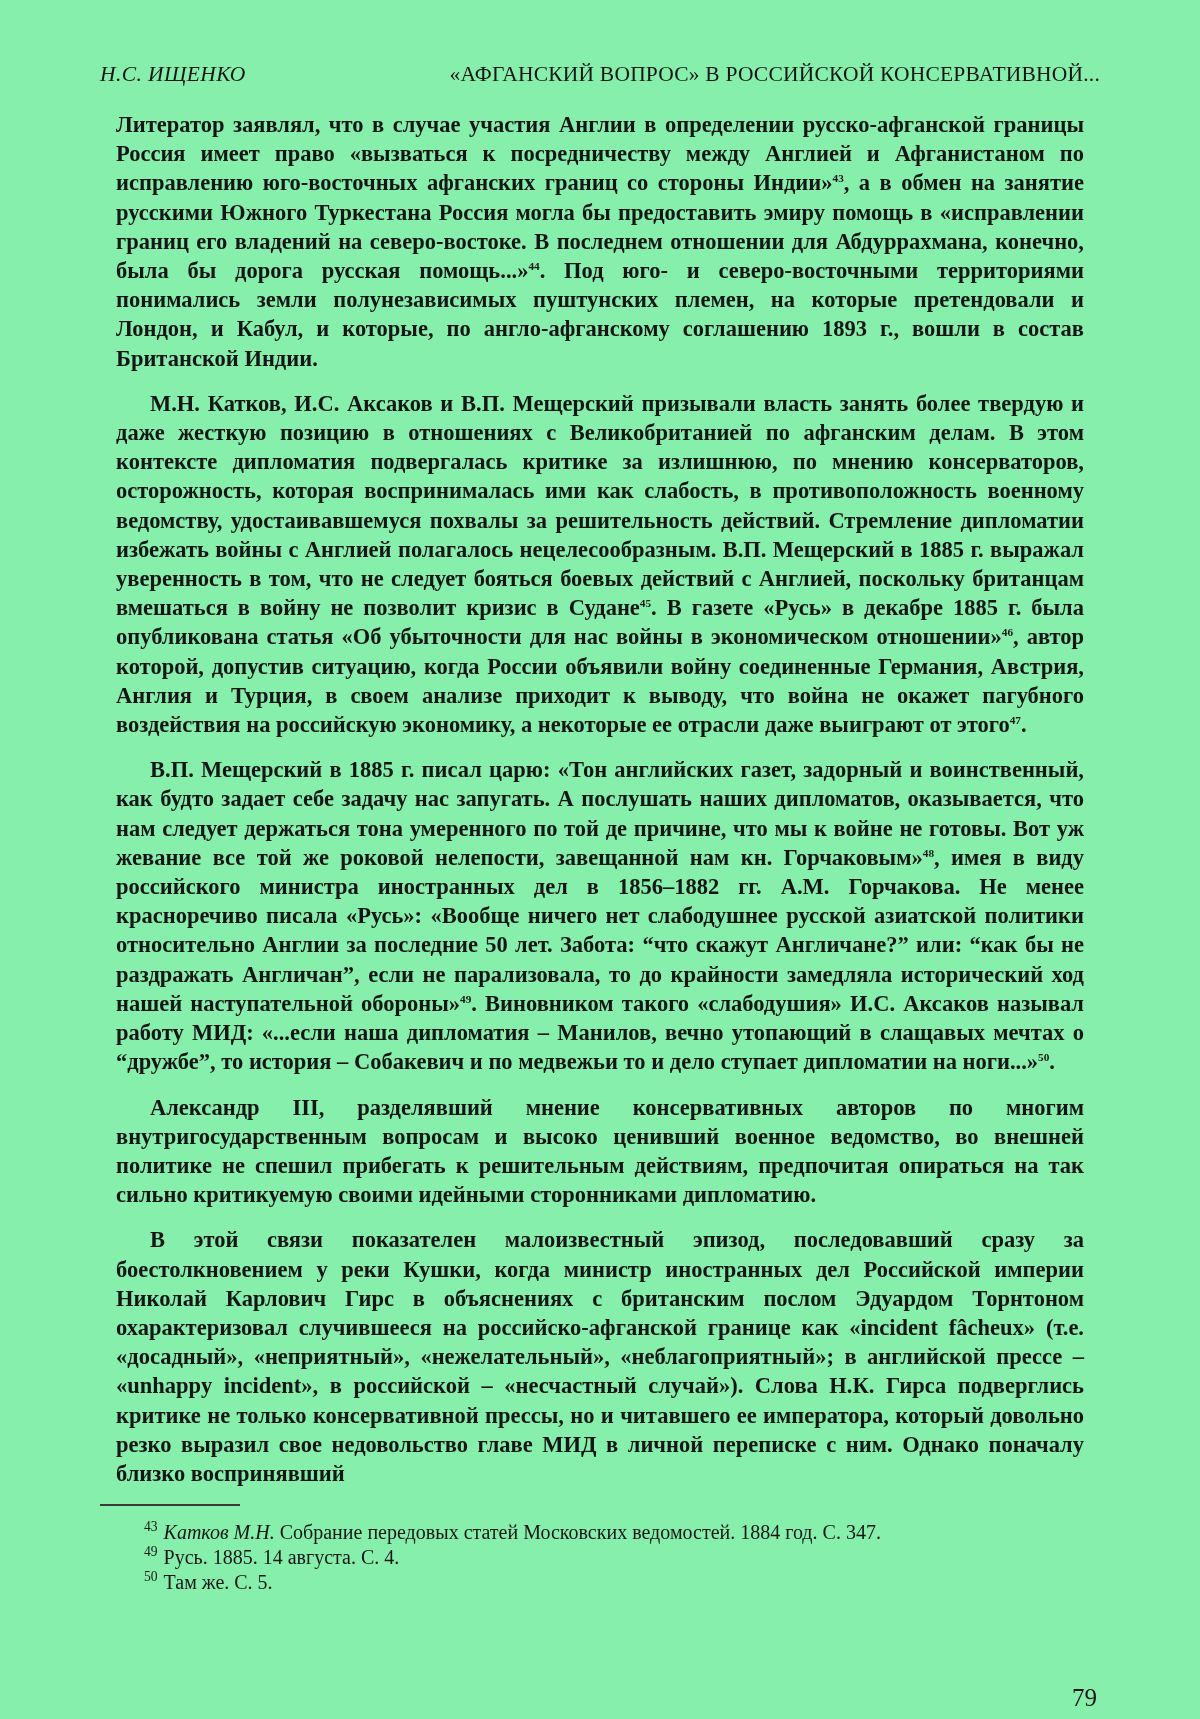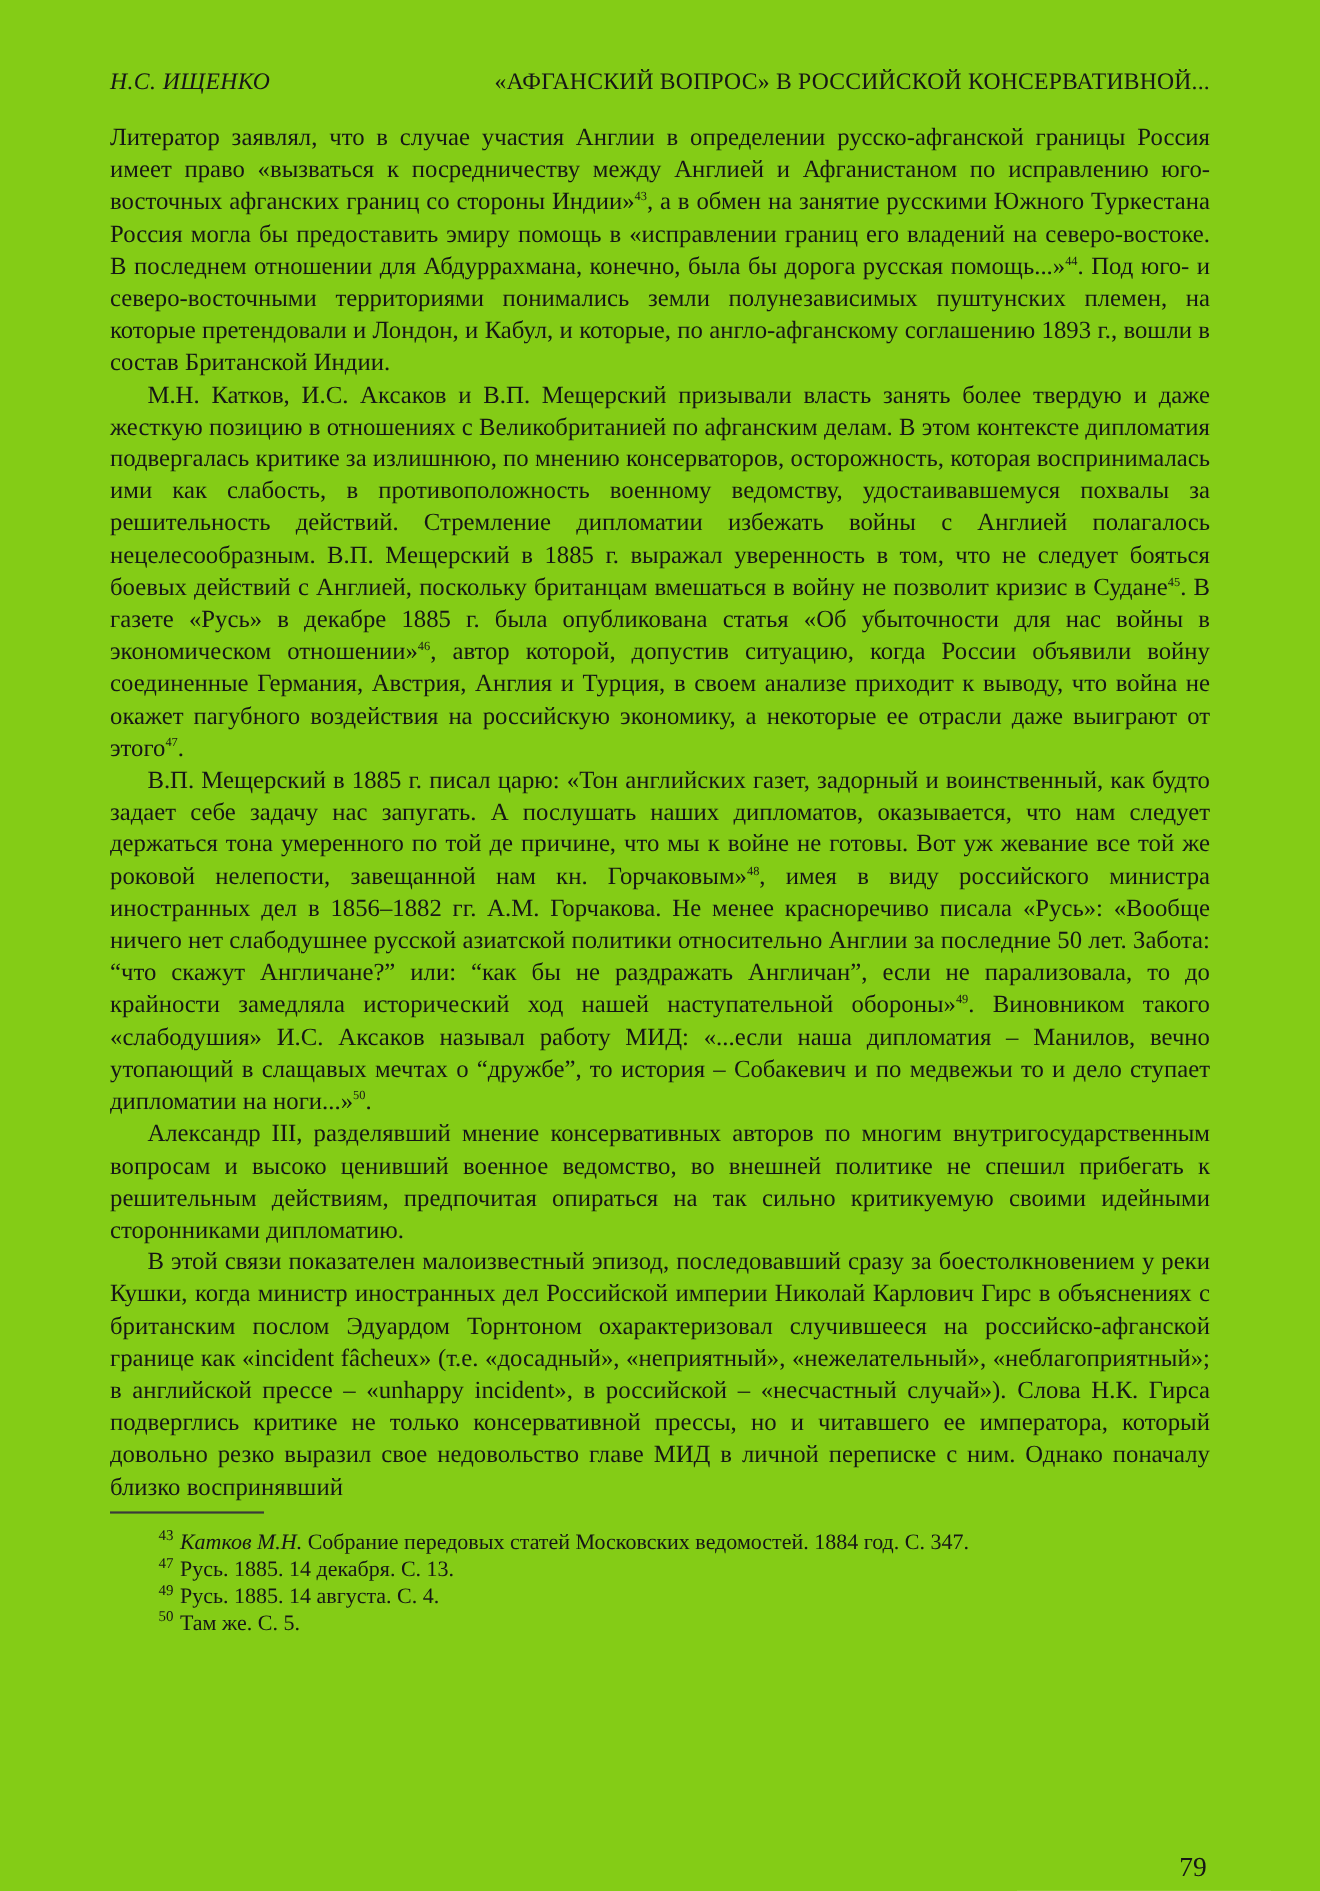--- a/index.html
+++ b/index.html
@@ -1,20 +1,20 @@
 <!DOCTYPE html>
 <html lang="ru"><head>
 <meta charset="utf-8">
 <style>
   html, body { margin: 0; padding: 0; background: #ffffff; }
   .page {
     position: relative;
     width: 1200px;
     height: 1719px;
-    background: #84cc16;
+    background: #86efac;
     overflow: hidden;
     font-family: "Liberation Serif", "DejaVu Serif", serif;
     color: #161616;
   }
   .content {
     position: absolute;
     left: 100px;
     right: 100px;
     top: 62px;
   }
@@ -32,21 +32,21 @@
   .running-head .title {
     letter-spacing: 0.2px;
     margin-left: 40px;
   }
   .bodytext {
     margin-top: 23px;
     font-size: 22.5px;
     line-height: 29.2px;
     text-align: justify;
   }
-  .bodytext p { margin: 0; }
+  .bodytext p { margin: 16px; font-weight: bold; }
   .bodytext p.ind { text-indent: 34px; }
   sup.fnref {
     font-size: 0.5em;
     line-height: 0;
     vertical-align: super;
   }
   .footnotes {
     margin-top: 6px;
     font-size: 20px;
     line-height: 24.8px;
@@ -88,21 +88,20 @@
         <p class="ind"><span>М.Н. Катков, И.С. Аксаков и В.П. Мещерский призывали власть занять более твердую и даже жесткую позицию в отношениях с Великобританией по афганским делам. В этом контексте дипломатия подвергалась критике за излишнюю, по мнению консерваторов, осторожность, которая воспринималась ими как слабость, в противоположность военному ведомству, удостаивавшемуся похвалы за решительность действий. Стремление дипломатии избежать войны с Англией полагалось нецелесообразным. В.П. Мещерский в 1885 г. выражал уверенность в том, что не следует бояться боевых действий с Англией, поскольку британцам вмешаться в  войну не позволит кризис в Судане</span><sup class="fnref">45</sup><span>. В газете «Русь» в декабре 1885 г. была опубликована статья «Об убыточности для нас войны в экономическом отношении»</span><sup class="fnref">46</sup><span>, автор которой, допустив ситуацию, когда России объявили войну соединенные Германия, Австрия, Англия и Турция, в своем анализе приходит к выводу, что война не окажет пагубного воздействия на российскую экономику, а некоторые ее отрасли даже выиграют от этого</span><sup class="fnref">47</sup><span>.</span></p>
         <p class="ind"><span>В.П. Мещерский в 1885 г. писал царю: «Тон английских газет, задорный и воинственный, как будто задает себе задачу нас запугать. А послушать наших дипломатов, оказывается, что нам следует держаться тона умеренного по той де причине, что мы к войне не готовы. Вот уж жевание все той же роковой нелепости, завещанной нам кн. Горчаковым»</span><sup class="fnref">48</sup><span>, имея в виду российского министра иностранных дел в 1856–1882 гг. А.М. Горчакова. Не менее красноречиво писала «Русь»: «Вообще ничего нет слабодушнее русской азиатской политики относительно Англии за последние 50 лет. Забота: “что скажут Англичане?” или: “как бы не раздражать Англичан”, если не парализовала, то до крайности замедляла исторический ход нашей наступательной обороны»</span><sup class="fnref">49</sup><span>. Виновником такого «слабодушия» И.С. Аксаков называл работу МИД: «...если наша дипломатия – Манилов, вечно утопающий в слащавых мечтах о “дружбе”, то история – Собакевич и по медвежьи то и дело ступает дипломатии на ноги...»</span><sup class="fnref">50</sup><span>.</span></p>
         <p class="ind"><span>Александр III, разделявший мнение консервативных авторов по многим внутригосударственным вопросам и высоко ценивший военное ведомство, во внешней политике не спешил прибегать к решительным действиям, предпочитая опираться на так сильно критикуемую своими идейными сторонниками дипломатию.</span></p>
         <p class="ind"><span>В этой связи показателен малоизвестный эпизод, последовавший сразу за боестолкновением у реки Кушки, когда министр иностранных дел Российской империи Николай Карлович Гирс в объяснениях с британским послом Эдуардом Торнтоном охарактеризовал случившееся на российско-афганской границе как «incident fâcheux» (т.е. «досадный», «неприятный», «нежелательный», «неблагоприятный»; в английской прессе – «unhappy incident», в российской – «несчастный случай»). Слова Н.К. Гирса подверглись критике не только консервативной прессы, но и читавшего ее императора, который довольно резко выразил свое недовольство главе МИД в личной переписке с ним. Однако поначалу близко воспринявший</span></p>
       </div>
 
     <div class="footnotes">
       <div class="fnsep"></div>
       <div>
           <p class="fn"><sup class="fnnum">43</sup><span class="it">Катков М.Н.</span><span> Собрание передовых статей Московских ведомостей. 1884 год. С. 347.</span></p>
-          <p class="fn"><sup class="fnnum">47</sup><span>Русь. 1885. 14 декабря. С. 13.</span></p>
           <p class="fn"><sup class="fnnum">49</sup><span>Русь. 1885. 14 августа. С. 4.</span></p>
           <p class="fn"><sup class="fnnum">50</sup><span>Там же. С. 5.</span></p>
         </div>
     </div>
 
   </div>
 
   <div class="pageno">79</div>
 </div>
 

